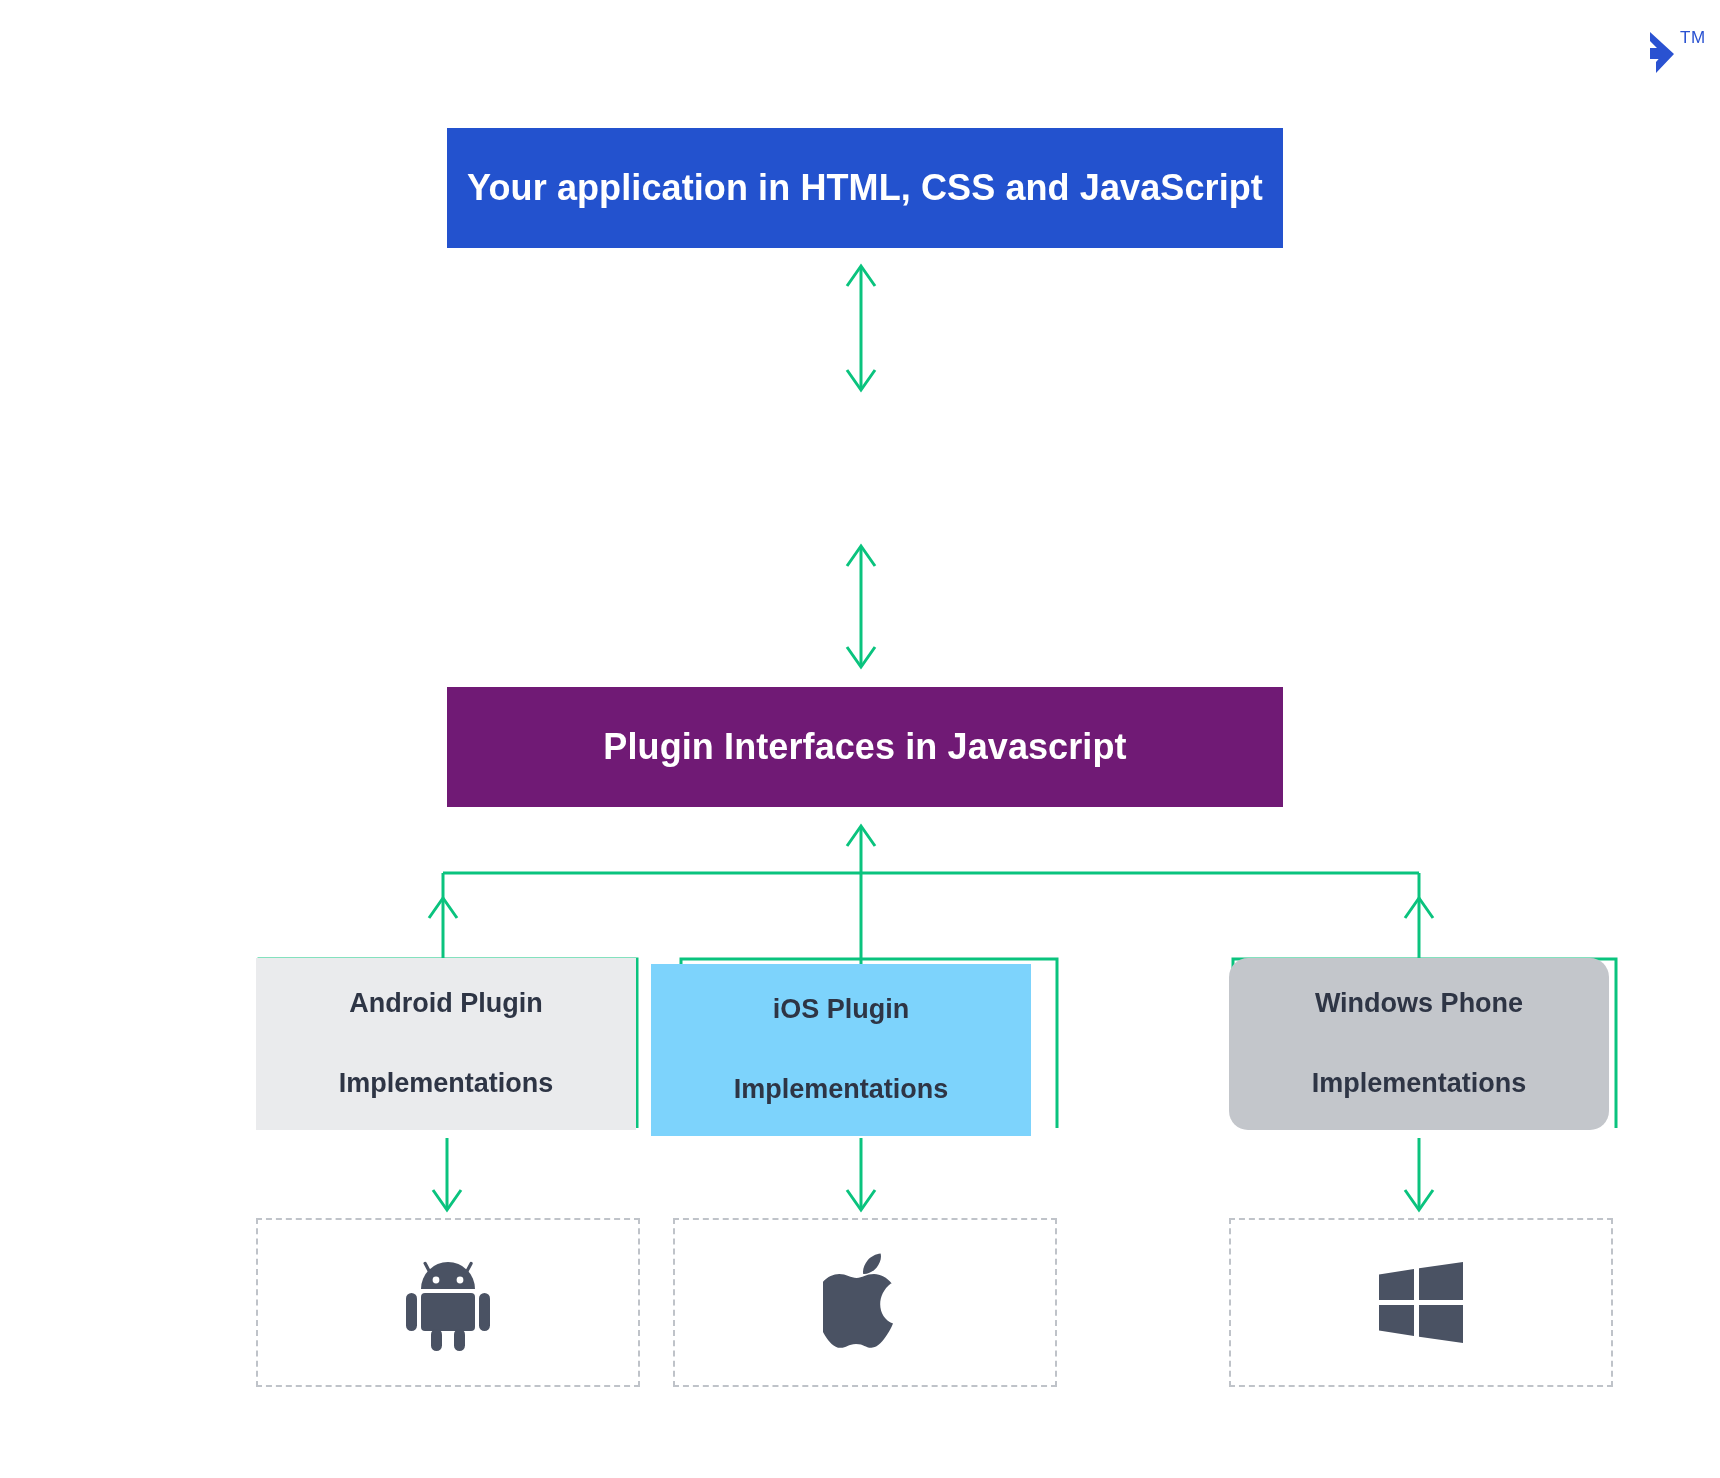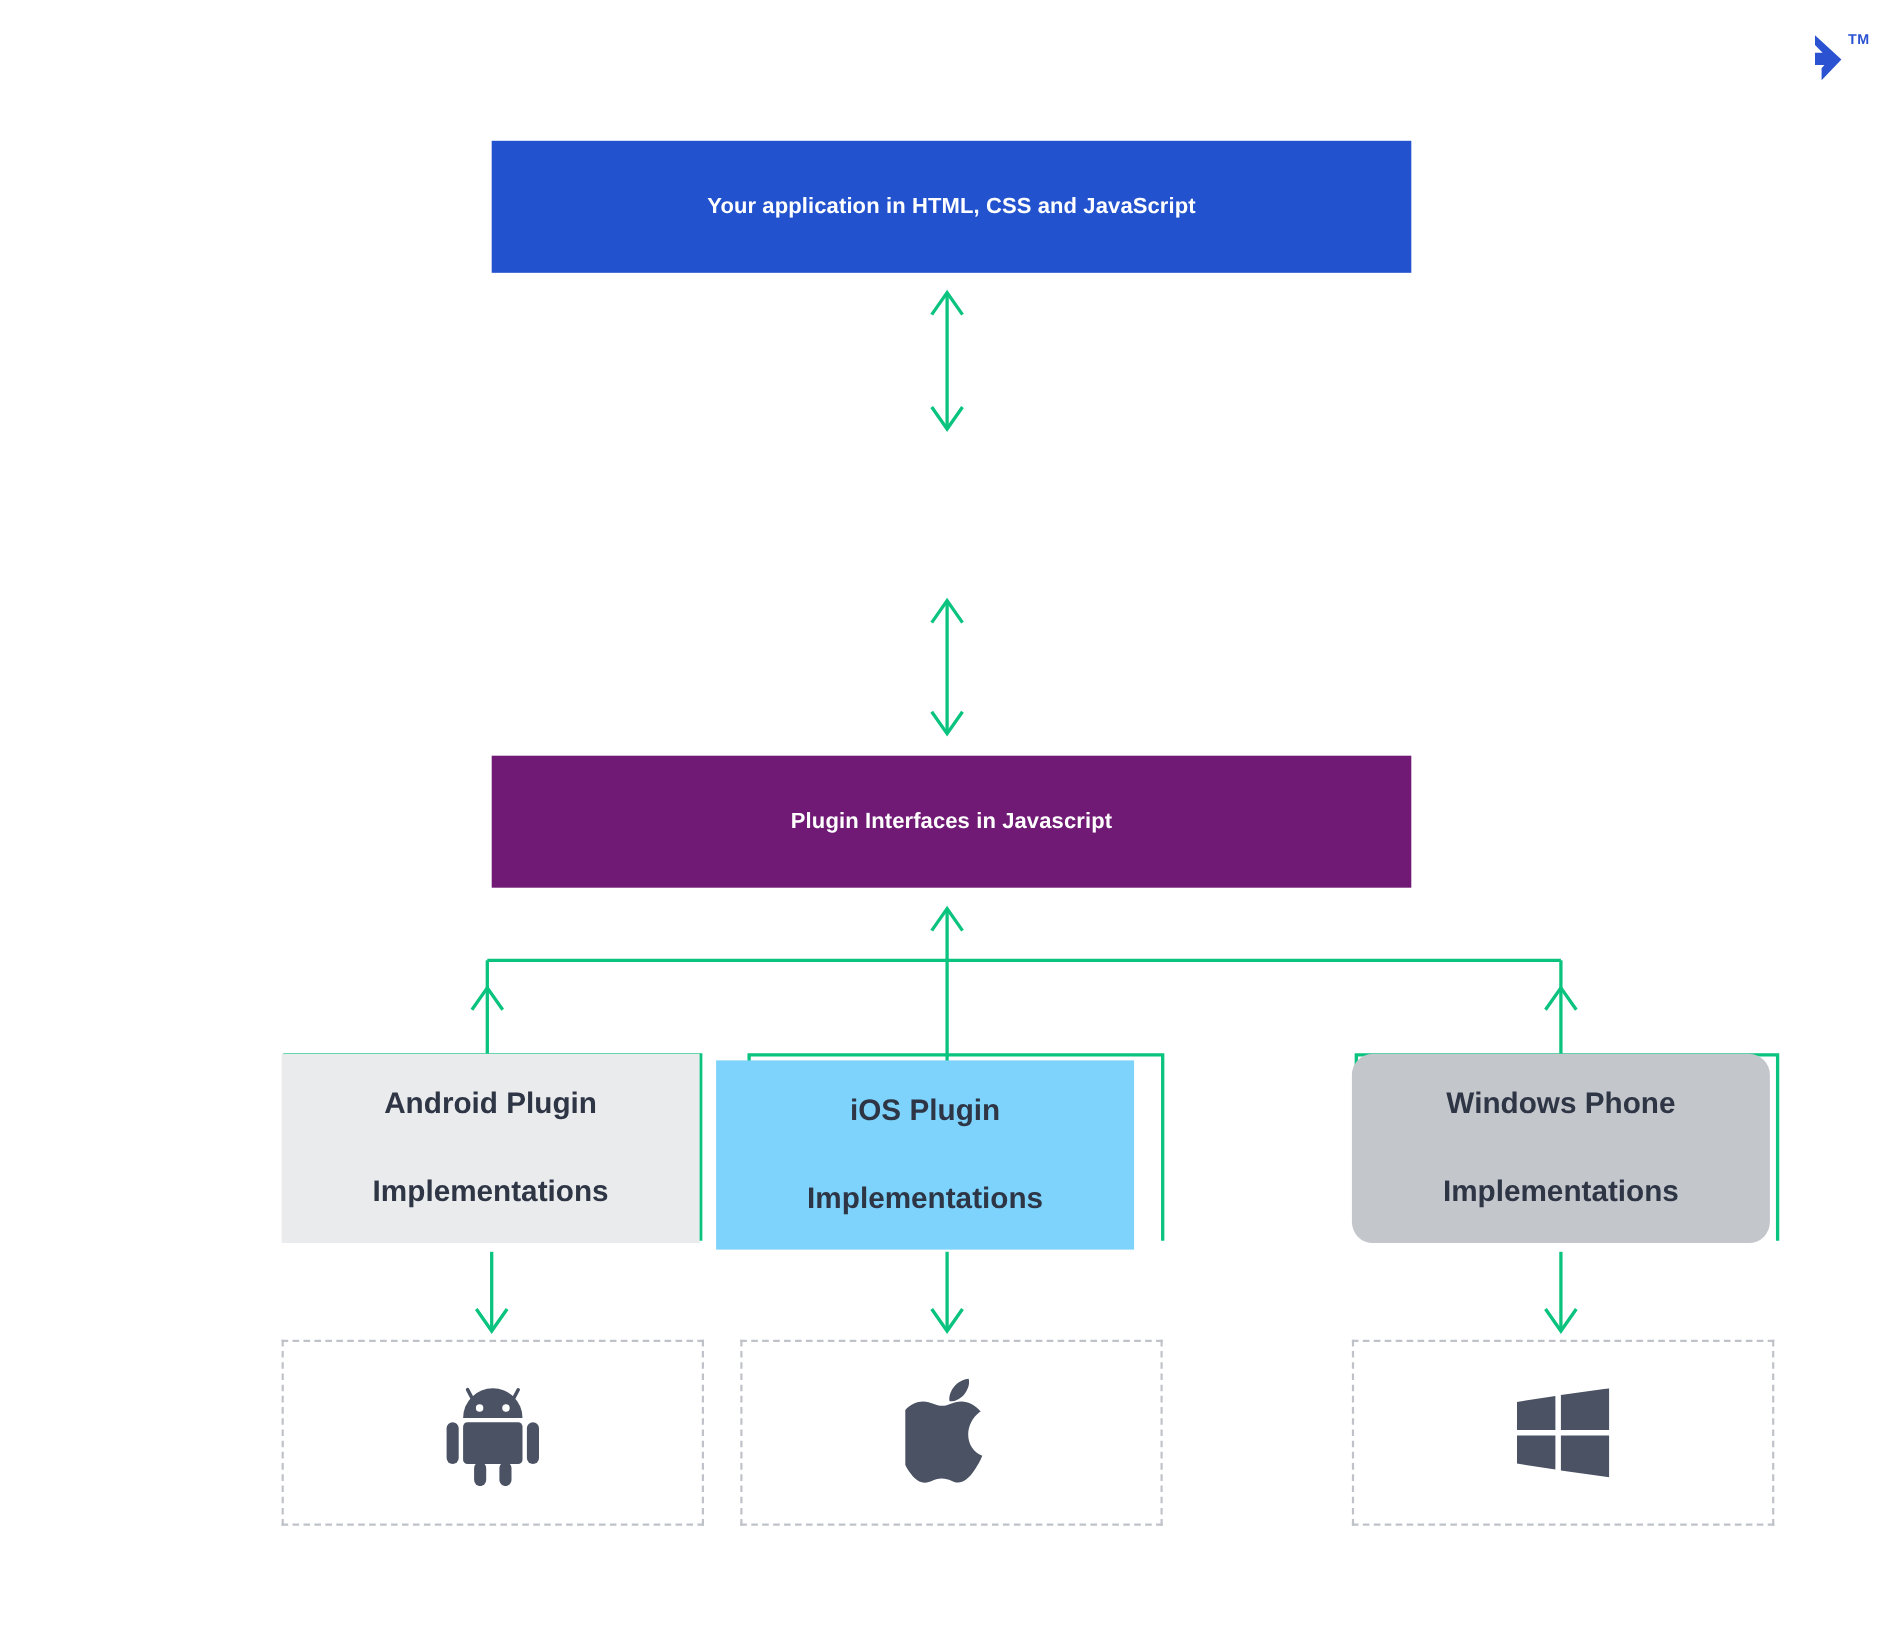--- a/index.html
+++ b/index.html
@@ -7,29 +7,29 @@
     width:1720px;height:1478px;
     background:#ffffff;
     font-family:"Liberation Sans", sans-serif;
     -webkit-font-smoothing:antialiased;
     overflow:hidden;
   }
   #stage{position:relative;width:1720px;height:1478px;}
 
   
   #logo{position:absolute;left:1636px;top:26px;width:62px;height:62px;}
-  #logo .tm{position:absolute;left:44px;top:2px;font-size:13px;font-weight:700;color:#2a52d1;letter-spacing:.5px;}
+  #logo .tm{position:absolute;left:44px;top:2px;font-size:17px;font-weight:400;color:#2a52d1;letter-spacing:.5px;}
 
   
   .mainbox{
     position:absolute;
     left:447px;width:836px;height:120px;
     display:flex;align-items:center;justify-content:center;
     color:#ffffff;
-    font-size:20px;
+    font-size:36px;
     font-weight:700;
     letter-spacing:.1px;
     text-align:center;
   }
   #box-app{top:128px;background:#2352ce;}
   #box-webview{top:410px;background:#1a3796;}
   #box-plugin{top:687px;background:#701a75;}
 
   
   .plugbox{

